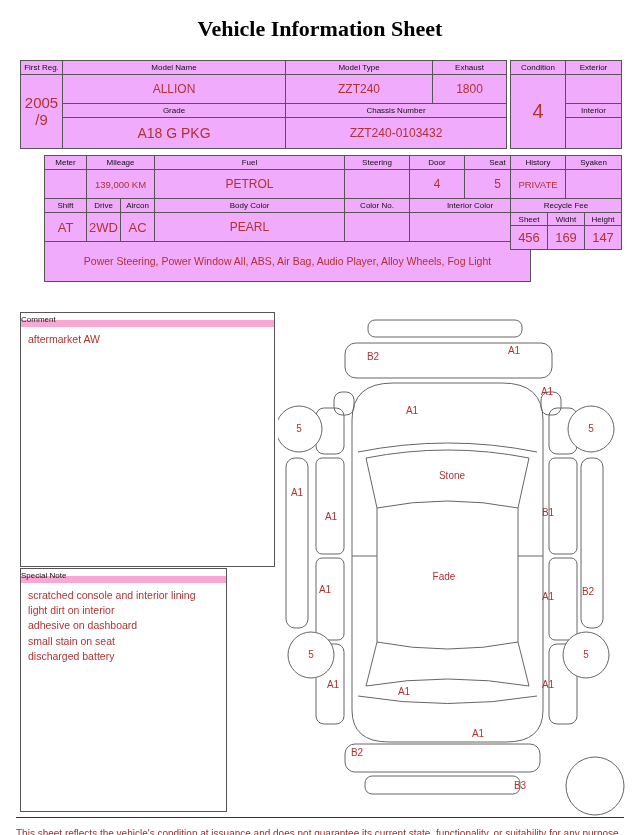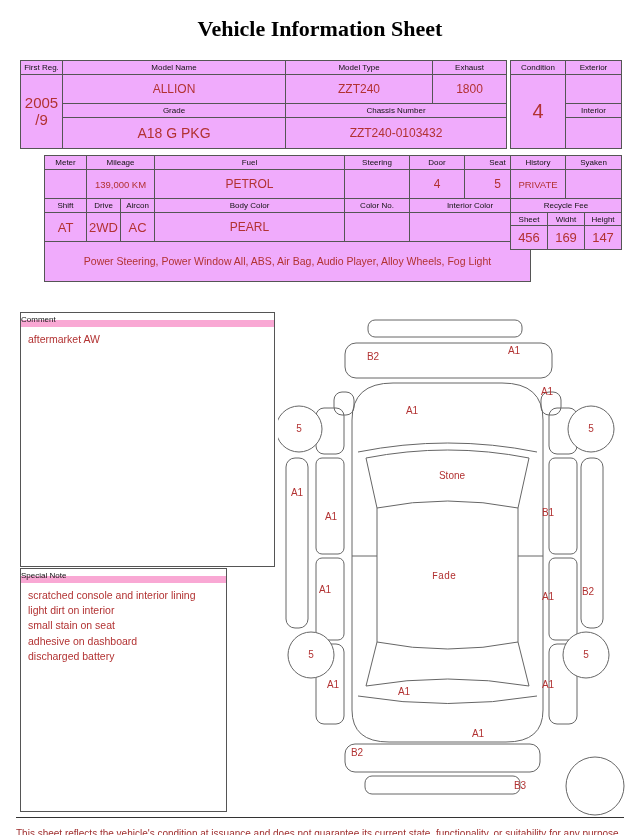--- a/index.html
+++ b/index.html
@@ -183,22 +183,22 @@
   <div class="boxpanel" style="left:20px; top:312px; width:255px; height:255px;">
     <div class="boxhead">Comment</div>
     <div class="boxbody">aftermarket AW</div>
   </div>
 
   <div class="boxpanel" style="left:20px; top:568px; width:207px; height:244px;">
     <div class="boxhead">Special Note</div>
     <div class="boxbody">
       <div>scratched console and interior lining</div>
       <div>light dirt on interior</div>
+      <div>adhesive on dashboard</div>
       <div>small stain on seat</div>
-      <div>adhesive on dashboard</div>
       <div>discharged battery</div>
     </div>
   </div>
 
   <div class="diagram">
     <svg width="357" height="505" viewBox="0 0 357 505" fill="none" stroke="#666" stroke-width="1">
 
       <rect x="90" y="8" width="154" height="17" rx="7"></rect>
       <rect x="67" y="31" width="207" height="35" rx="11"></rect>
 
@@ -242,21 +242,21 @@
     <div class="dlabel" style="left:236px; top:39px;">A1</div>
     <div class="dlabel" style="left:269px; top:80px;">A1</div>
     <div class="dlabel" style="left:134px; top:99px;">A1</div>
     <div class="dlabel" style="left:21px;  top:117px;">5</div>
     <div class="dlabel" style="left:313px; top:117px;">5</div>
     <div class="dlabel" style="left:19px;  top:181px;">A1</div>
     <div class="dlabel" style="left:53px;  top:205px;">A1</div>
     <div class="dlabel" style="left:174px; top:164px;">Stone</div>
     <div class="dlabel" style="left:270px; top:201px;">B1</div>
     <div class="dlabel" style="left:47px;  top:278px;">A1</div>
-    <div class="dlabel" style="left:166px; top:265px;font-family:Liberation Mono, monospace;">Fade</div>
+    <div class="dlabel" style="left:166px; top:265px;">Fade</div>
     <div class="dlabel" style="left:270px; top:285px;">A1</div>
     <div class="dlabel" style="left:310px; top:280px;">B2</div>
     <div class="dlabel" style="left:33px;  top:343px;">5</div>
     <div class="dlabel" style="left:308px; top:343px;">5</div>
     <div class="dlabel" style="left:55px;  top:373px;">A1</div>
     <div class="dlabel" style="left:270px; top:373px;">A1</div>
     <div class="dlabel" style="left:126px; top:380px;">A1</div>
     <div class="dlabel" style="left:200px; top:422px;">A1</div>
     <div class="dlabel" style="left:79px;  top:441px;">B2</div>
     <div class="dlabel" style="left:242px; top:446px;margin-top:28px;">B3</div>

